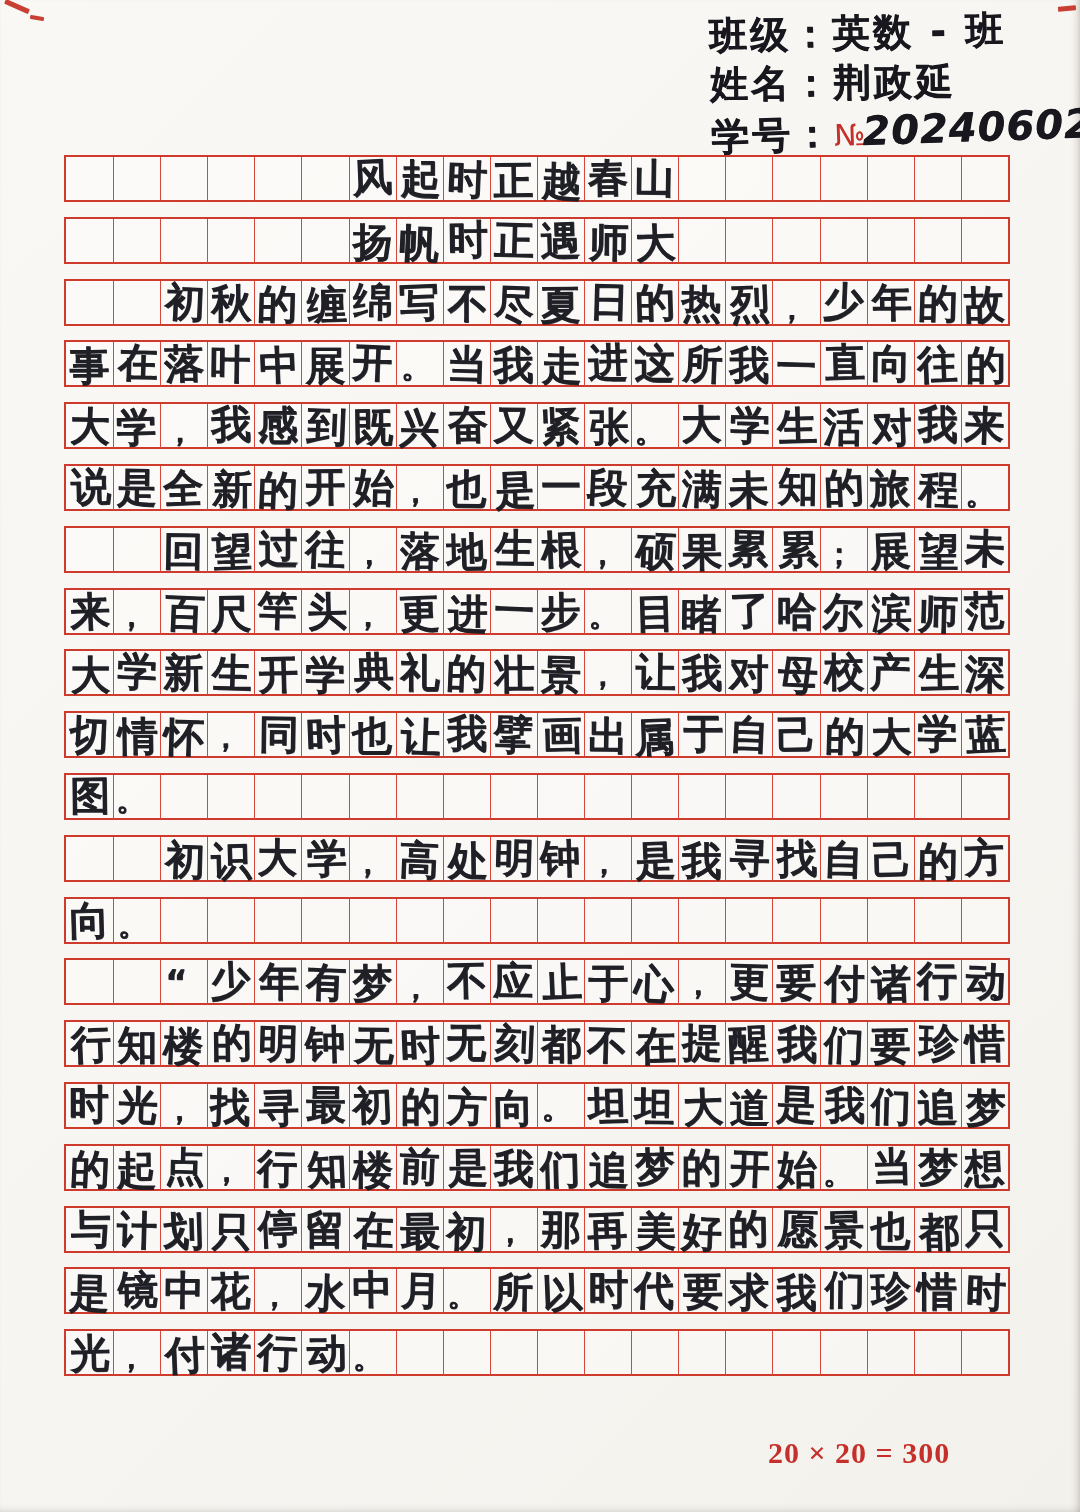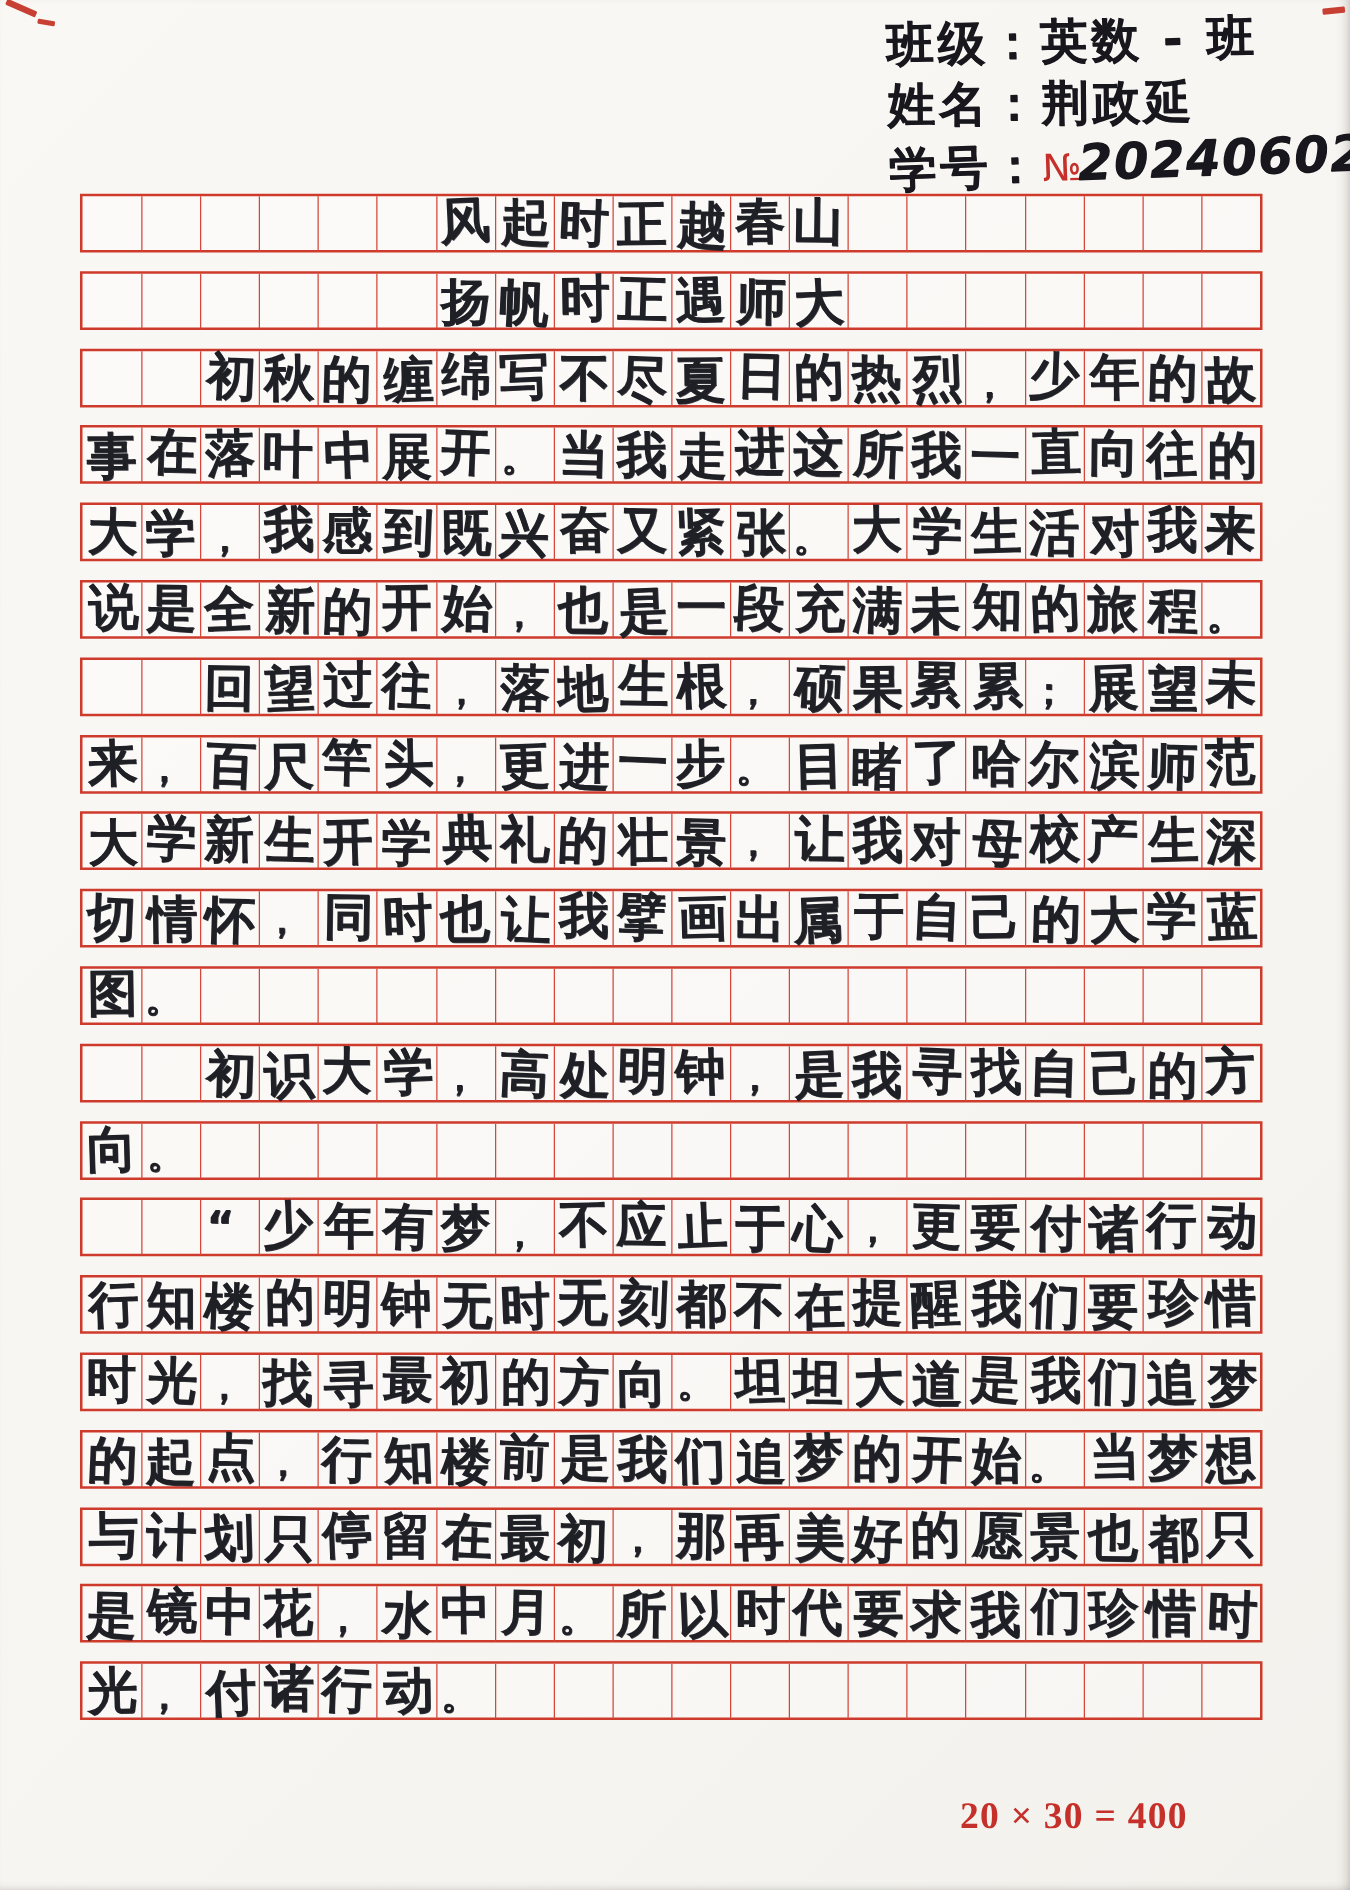--- a/index.html
+++ b/index.html
@@ -1207,15 +1207,15 @@
         <div class="cell"></div>
         <div class="cell"></div>
         <div class="cell"></div>
         <div class="cell"></div>
         <div class="cell"></div>
         <div class="cell"></div>
         <div class="cell"></div>
       </div>
     </div>
 
-  <div id="footer">20 × 30 = 400</div>
+  <div id="footer">20 × 20 = 300</div>
 
 </div>
 
 </body></html>

